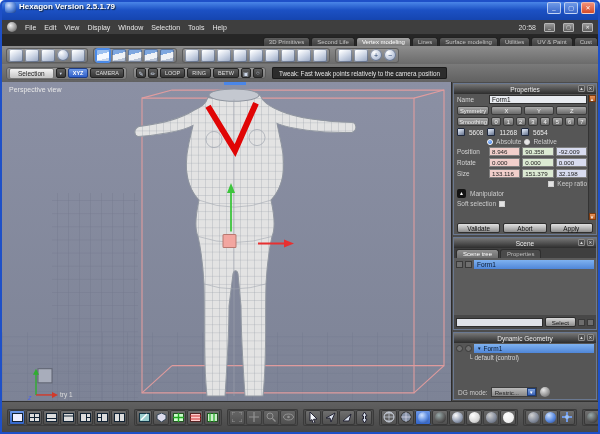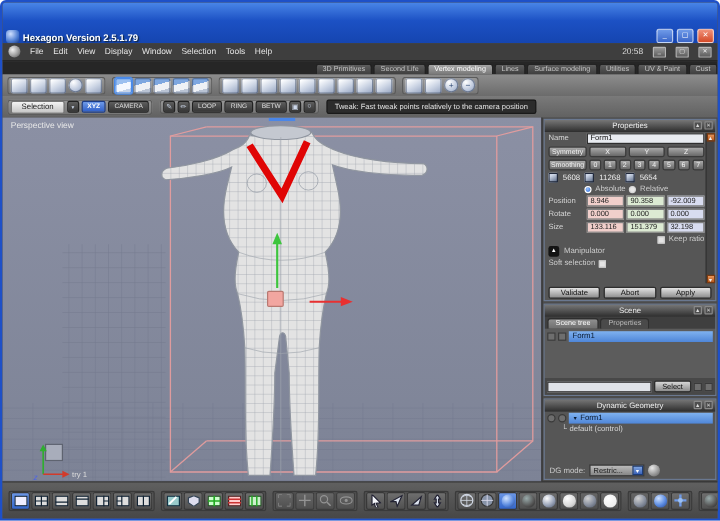--- a/index.html
+++ b/index.html
@@ -1,19 +1,19 @@
 <!DOCTYPE html>
 <html><head>
 <meta charset="utf-8">
 <style>
 *{margin:0;padding:0;box-sizing:border-box}
 html,body{font-family:"Liberation Sans",sans-serif;background:#fff}
 .window{width:600px;height:434px;border:2px solid #1e50c8;border-radius:5px 5px 0 0;display:flex;flex-direction:column;background:#555;overflow:hidden}
 
-.titlebar{height:34px;background:linear-gradient(#4a86e8,#1c51c4 45%,#1545b0);display:flex;align-items:flex-end;padding:0 3px;gap:3px;flex:none}
+.titlebar{height:18px;background:linear-gradient(#4a86e8,#1c51c4 45%,#1545b0);display:flex;align-items:flex-start;padding:0 3px;gap:3px;flex:none}
 .applogo16{width:11px;height:11px;border-radius:3px;background:radial-gradient(circle at 35% 30%,#cfe0ff,#4a7ad0 60%,#1a3a80)}
 .ttl{color:#fff;font-size:8px;font-weight:bold;text-shadow:1px 1px 1px #123;flex:1;white-space:nowrap}
 .winbtn{width:14px;height:12px;border-radius:2px;font-size:6px;color:#fff;display:flex;align-items:center;justify-content:center;border:1px solid #ffffff99;background:linear-gradient(#6f9ae8,#3a66c8);line-height:1}
 .winbtn.close{background:linear-gradient(#f09078,#d44a28)}
 
 .menubar{height:15px;background:#3e3e3e;display:flex;align-items:center;gap:8px;padding:0 5px;border-bottom:1px solid #272727;flex:none}
 .applogo{width:10px;height:10px;border-radius:50%;background:radial-gradient(circle at 35% 35%,#f0f0f0,#9a9a9a 55%,#484848)}
 .mitem{color:#e6e6e6;font-size:7px;cursor:default}
 .clock{color:#ddd;font-size:7px;margin-left:auto}
 .mdibtn{width:11px;height:9px;background:linear-gradient(#979797,#5e5e5e);border:1px solid #b5b5b5;color:#f0f0f0;font-size:5px;line-height:7px;text-align:center;border-radius:1px}

